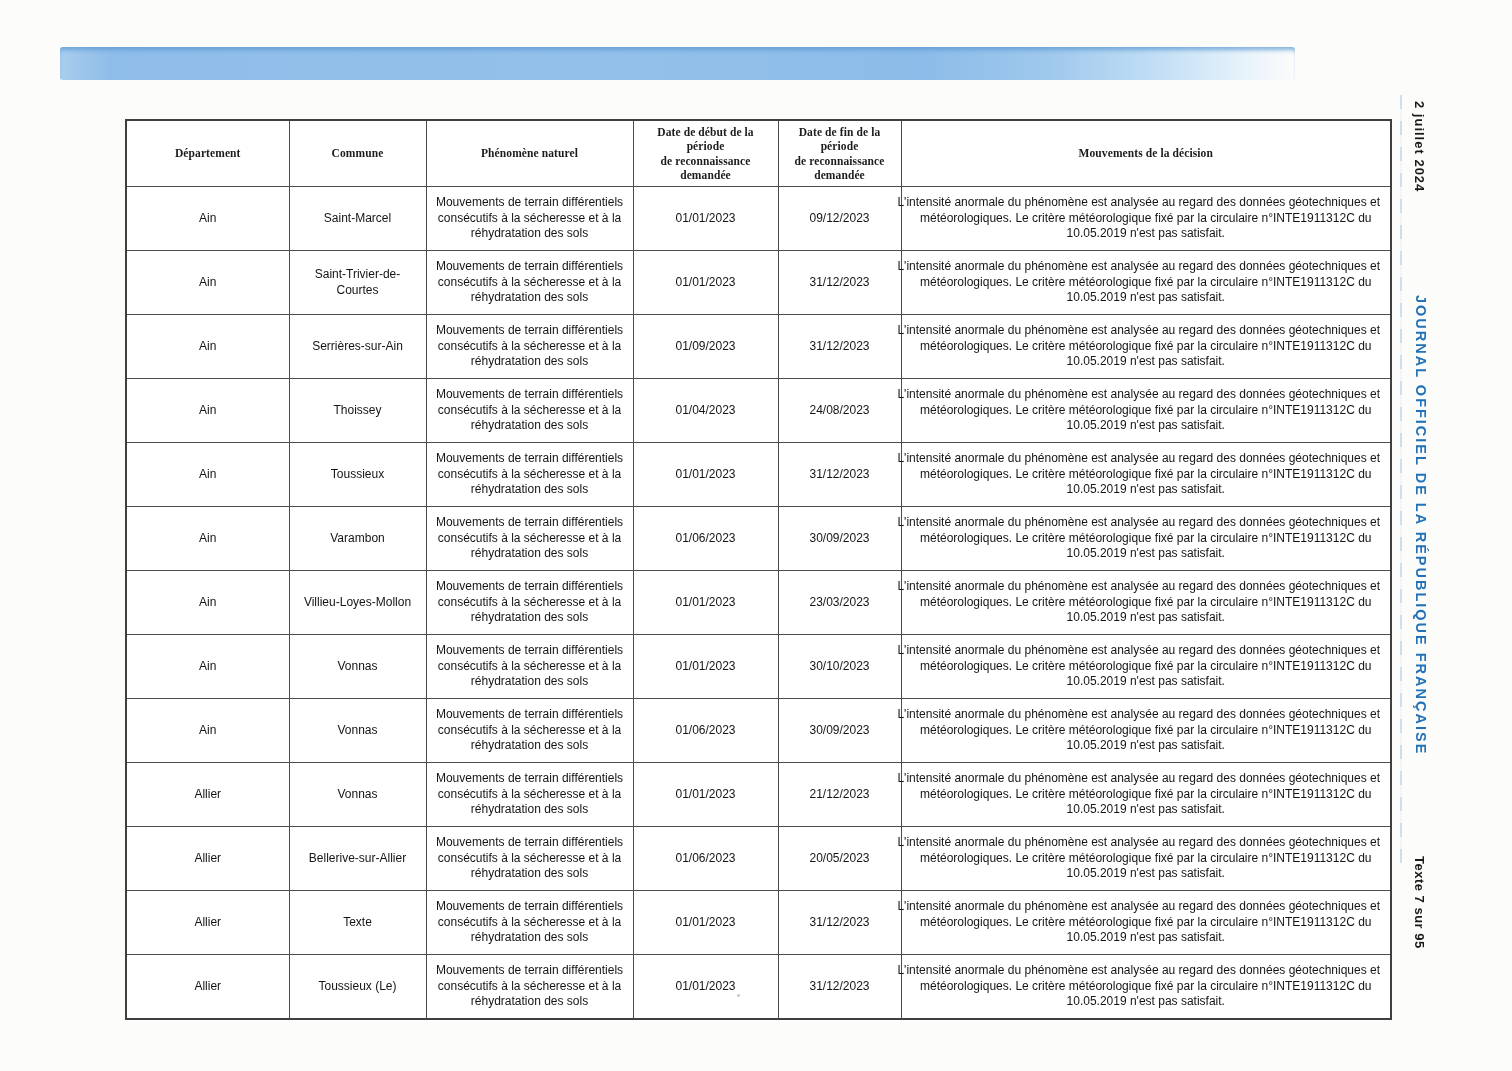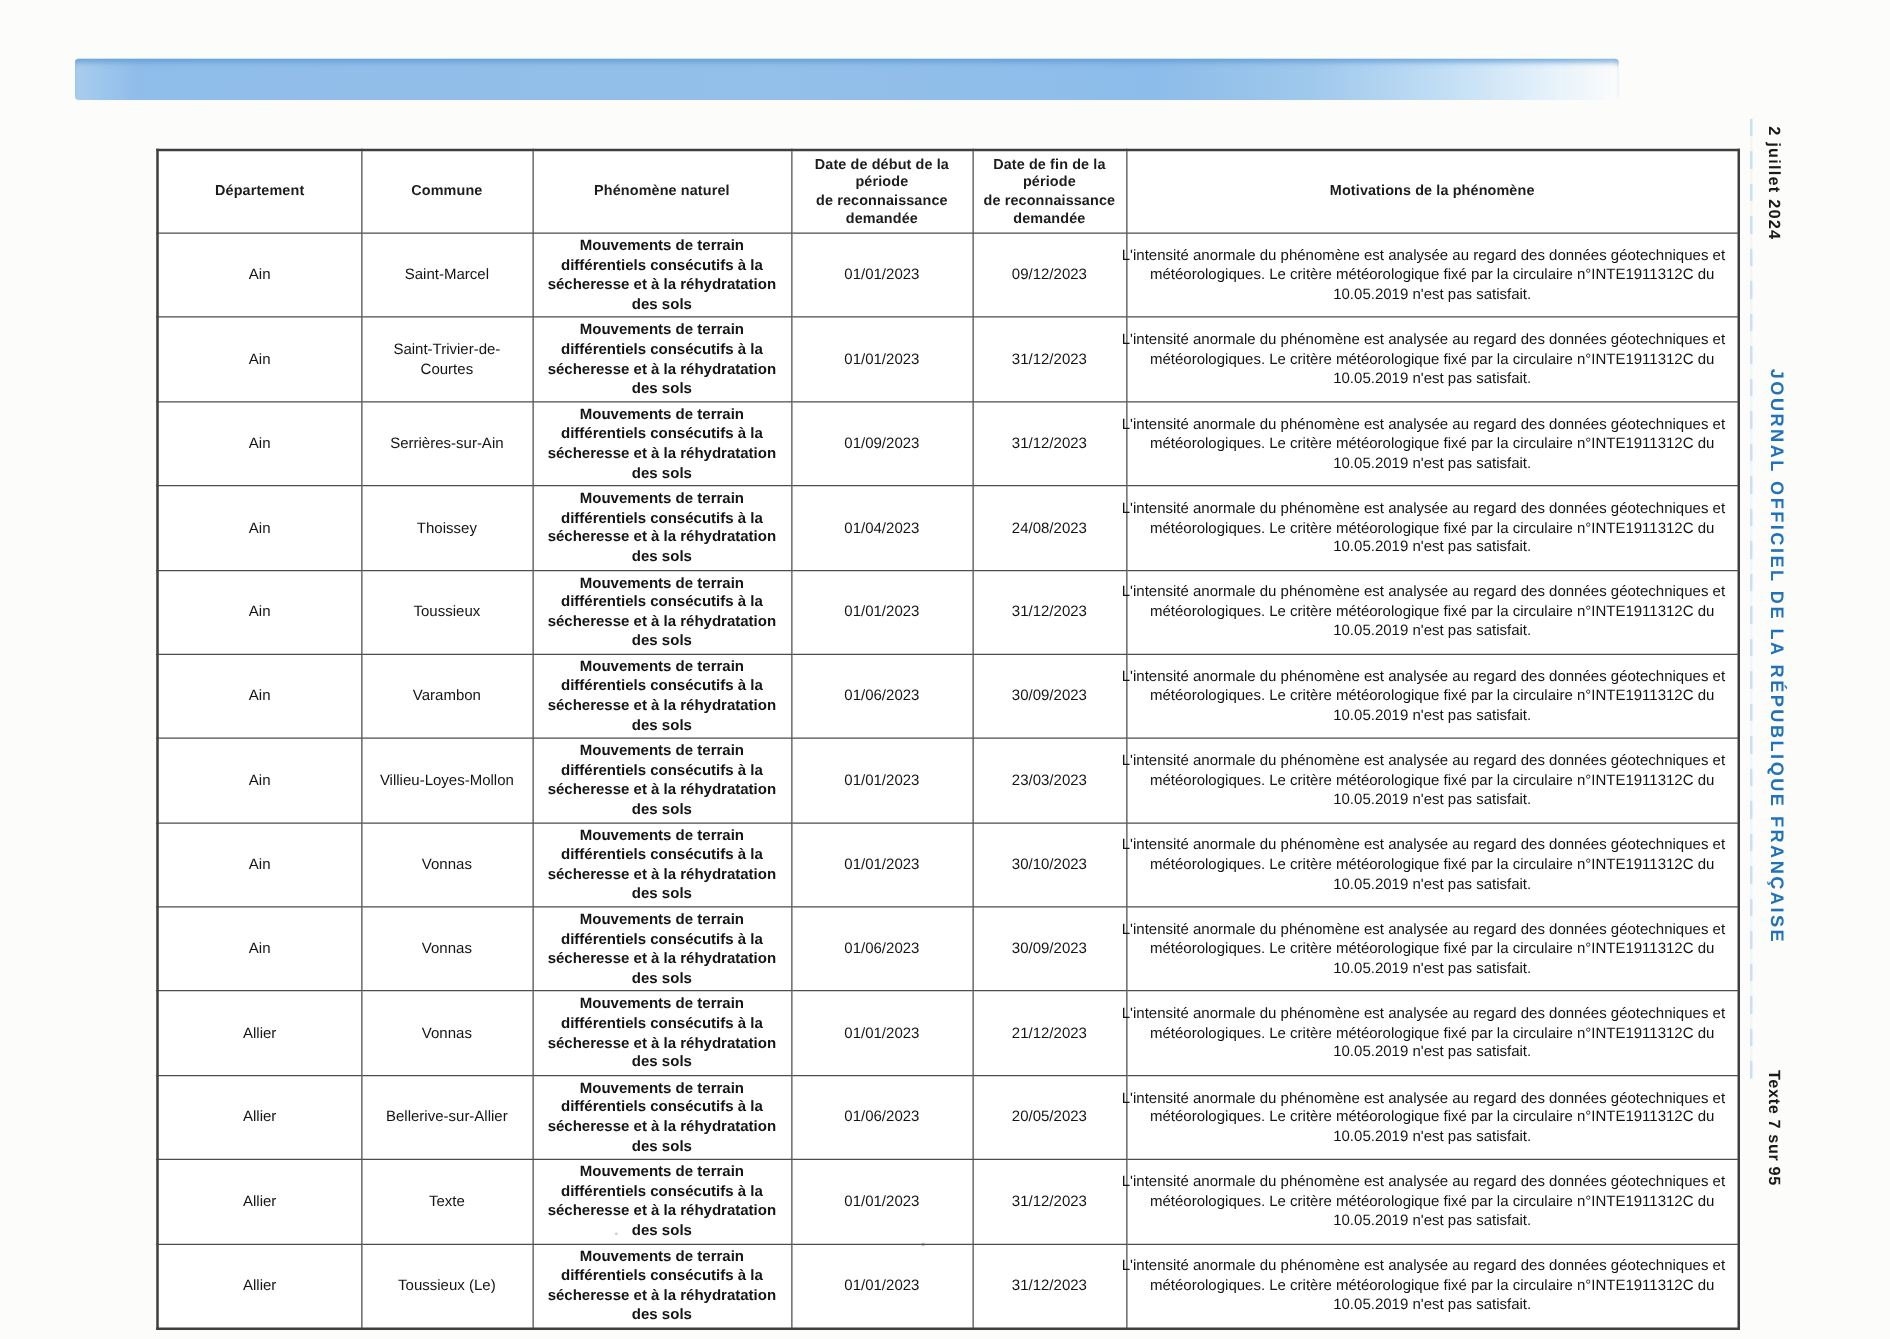--- a/index.html
+++ b/index.html
@@ -31,28 +31,28 @@
     border-collapse:collapse;table-layout:fixed;
     background:#fff;
   }
   table.doc, table.doc th, table.doc td{
     border:1px solid #4c4c4c;
   }
   table.doc{border:2px solid #3f3f3f;}
   table.doc th{
     height:61px;font-size:11.5px;font-weight:bold;line-height:1.25;
     text-align:center;vertical-align:middle;white-space:pre-line;
-    padding:2px 6px;letter-spacing:.1px;color:#1c1c1c;
+    padding:2px 6px;letter-spacing:.1px;color:#1c1c1c;font-family:Liberation Serif, serif;
   }
   table.doc td{
     height:59px;font-size:12px;line-height:1.3;
     text-align:center;vertical-align:middle;padding:2px 8px;
     color:#141414;
   }
-  td.c-phen{padding:2px 6px;font-weight:bold;}
+  td.c-phen{padding:2px 6px;}
   td.c-motiv{
     text-align:left;
     padding:3px 12px 3px 22px;
     text-indent:-14px;
     line-height:1.32;
     margin-top:47px;
   }
   
   .v-text{
     position:absolute;
@@ -86,21 +86,21 @@
       <th>Commune</th>
       <th>Phénomène naturel</th>
       <th>Date de début de la
 période
 de reconnaissance
 demandée</th>
       <th>Date de fin de la
 période
 de reconnaissance
 demandée</th>
-      <th>Motivations de la phénomène</th>
+      <th>Mouvements de la décision</th>
     </tr>
   </thead>
   <tbody id="tbody">
   <tr>
     <td class="c-dep">Ain</td>
     <td class="c-com">Saint-Marcel</td>
     <td class="c-phen">Mouvements de terrain différentiels consécutifs à la sécheresse et à la réhydratation des sols</td>
     <td class="c-deb">01/01/2023</td>
     <td class="c-fin">09/12/2023</td>
     <td class="c-motiv">L'intensité anormale du phénomène est analysée au regard des données géotechniques et météorologiques. Le critère météorologique fixé par la circulaire n°INTE1911312C du 10.05.2019 n'est pas satisfait.</td>

